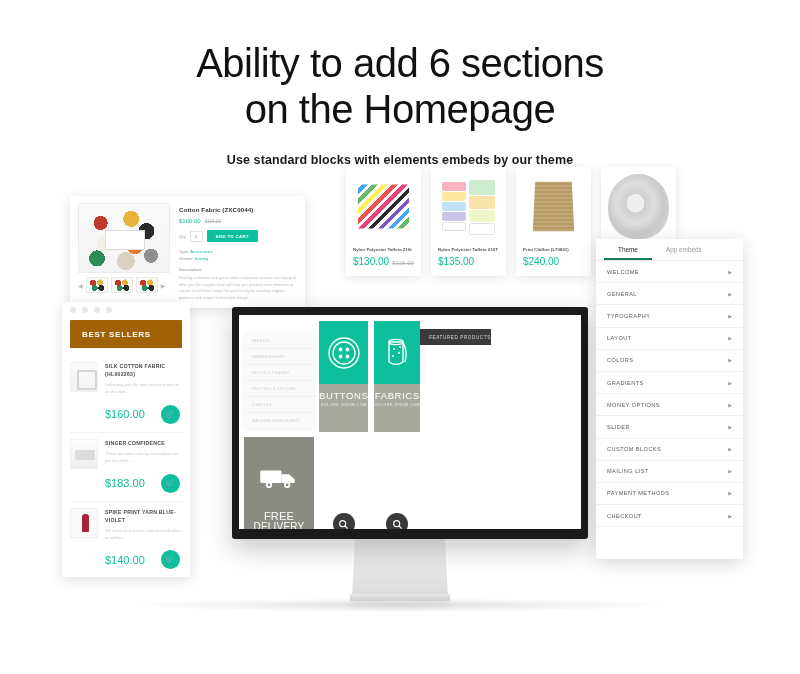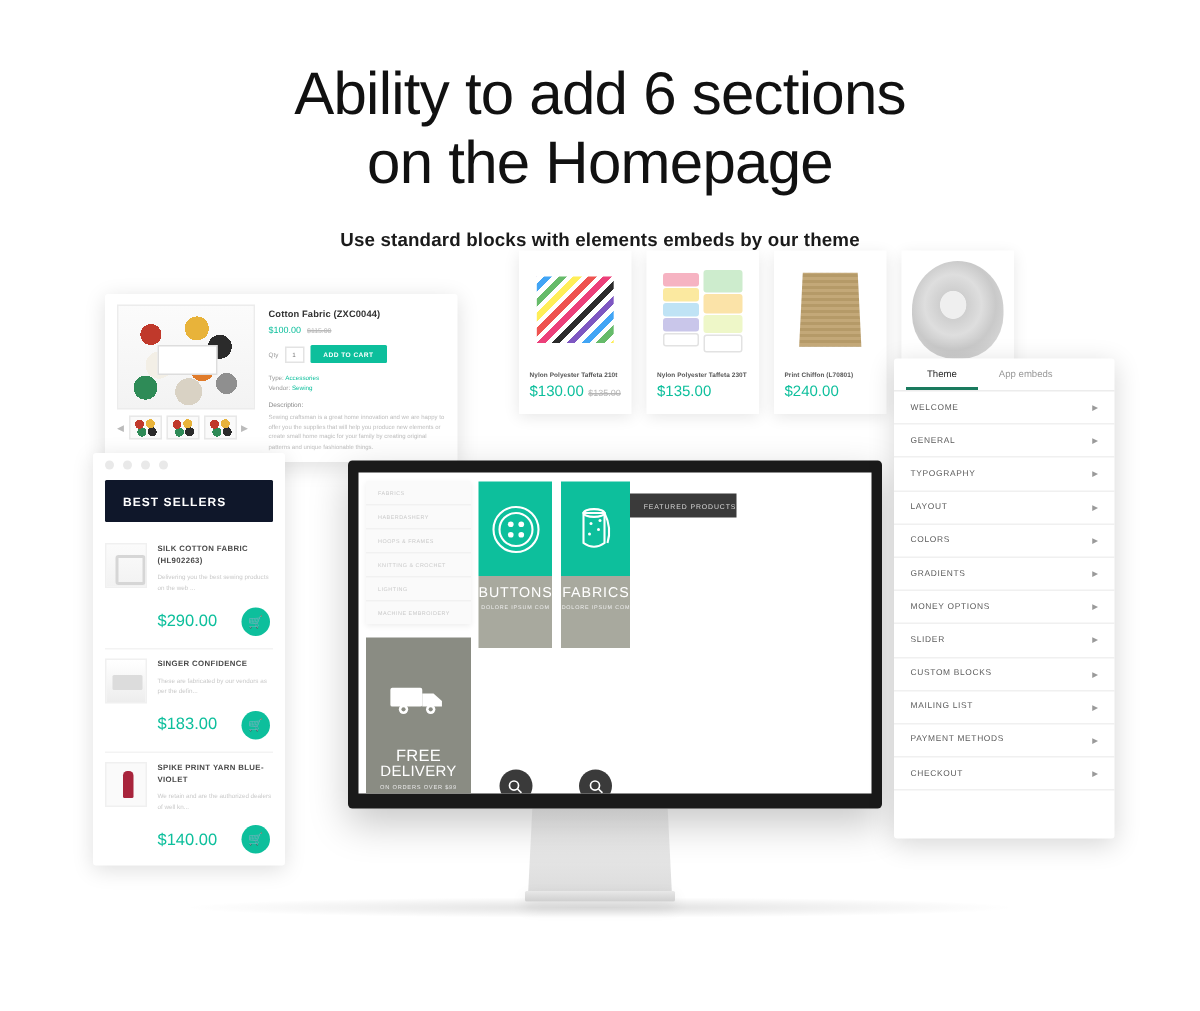--- a/index.html
+++ b/index.html
@@ -76,21 +76,21 @@
   .pd-meta div{font-size:4.2px;color:#9a9a9a;margin-bottom:2px;}
   .pd-meta span.v{color:#0dbf9c;}
   .pd-desc-h{font-size:4.4px;color:#8c8c8c;margin-top:6px;}
   .pd-desc{font-size:4px;color:#bcbcbc;line-height:1.65;margin-top:3px;}
 
   
   .bs-card{position:absolute;left:62px;top:302px;width:128px;height:275px;border-radius:2px;}
   .bs-topbar{height:16px;display:flex;align-items:center;gap:6px;padding:0 8px;box-sizing:border-box;}
   .bs-topbar i{width:6px;height:6px;border-radius:50%;background:#e9e9e9;display:block;}
   .bs-head{
-    margin:2px 8px 0 8px;height:28px;background:#0f172a;color:#fff;
+    margin:2px 8px 0 8px;height:28px;background:#a16207;color:#fff;
     display:flex;align-items:center;padding-left:12px;box-sizing:border-box;
     font-size:8px;font-weight:700;letter-spacing:.7px;border-radius:1px;
   }
   .bs-list{padding:8px 8px 0 8px;}
   .bs-item{display:flex;padding:6px 0 8px 0;border-bottom:1px solid #f3f3f3;}
   .bs-item:last-child{border-bottom:none;}
   .bs-thumb{
     width:28px;height:30px;flex:0 0 28px;border:1px solid #f0f0f0;box-sizing:border-box;
     background:#fafafa;position:relative;overflow:hidden;
   }
@@ -175,21 +175,21 @@
     border-radius:1px;box-shadow:0 4px 10px rgba(0,0,0,.10);
   }
   .mon-shadow{
     position:absolute;left:50%;top:598px;transform:translateX(-50%);
     width:560px;height:14px;border-radius:50%;
     background:radial-gradient(ellipse,rgba(0,0,0,.12) 0%,rgba(0,0,0,0) 70%);
   }
 
   
   .sc{position:absolute;inset:0;display:flex;}
-  .sc-side{width:80px;flex:0 0 80px;padding:6px 5px 0 5px;box-sizing:border-box;}
+  .sc-side{width:80px;flex:0 0 80px;padding:18px 5px 0 5px;box-sizing:border-box;}
   .sc-nav{background:#fafafa;box-shadow:0 1px 4px rgba(0,0,0,.07);}
   .sc-nav li{
     list-style:none;height:15px;display:flex;align-items:center;padding-left:8px;
     font-size:3.6px;color:#c9c9c9;letter-spacing:.35px;border-bottom:1px solid #f1f1f1;
   }
   .sc-nav li:last-child{border-bottom:none;}
   .sc-nav{margin:0;padding:0;}
   .sc-del{
     margin-top:9px;height:110px;background:#8a8c83;color:#fff;
     display:flex;flex-direction:column;align-items:center;justify-content:flex-end;
@@ -296,21 +296,21 @@
     </div>
     <div class="bs-head">BEST SELLERS</div>
     <div class="bs-list">
 
       <div class="bs-item">
         <div class="bs-thumb t1"></div>
         <div class="bs-body">
           <div class="bs-title">SILK COTTON FABRIC (HL902263)</div>
           <div class="bs-desc">Delivering you the best sewing products on the web ...</div>
           <div class="bs-price-row">
-            <span class="bs-price">$290.00</span>
+            <span class="bs-price">$160.00</span>
             <span class="bs-cart">🛒</span>
           </div>
         </div>
       </div>
 
       <div class="bs-item">
         <div class="bs-thumb t2"></div>
         <div class="bs-body">
           <div class="bs-title">SINGER CONFIDENCE</div>
           <div class="bs-desc">These are fabricated by our vendors as per the defin...</div>

